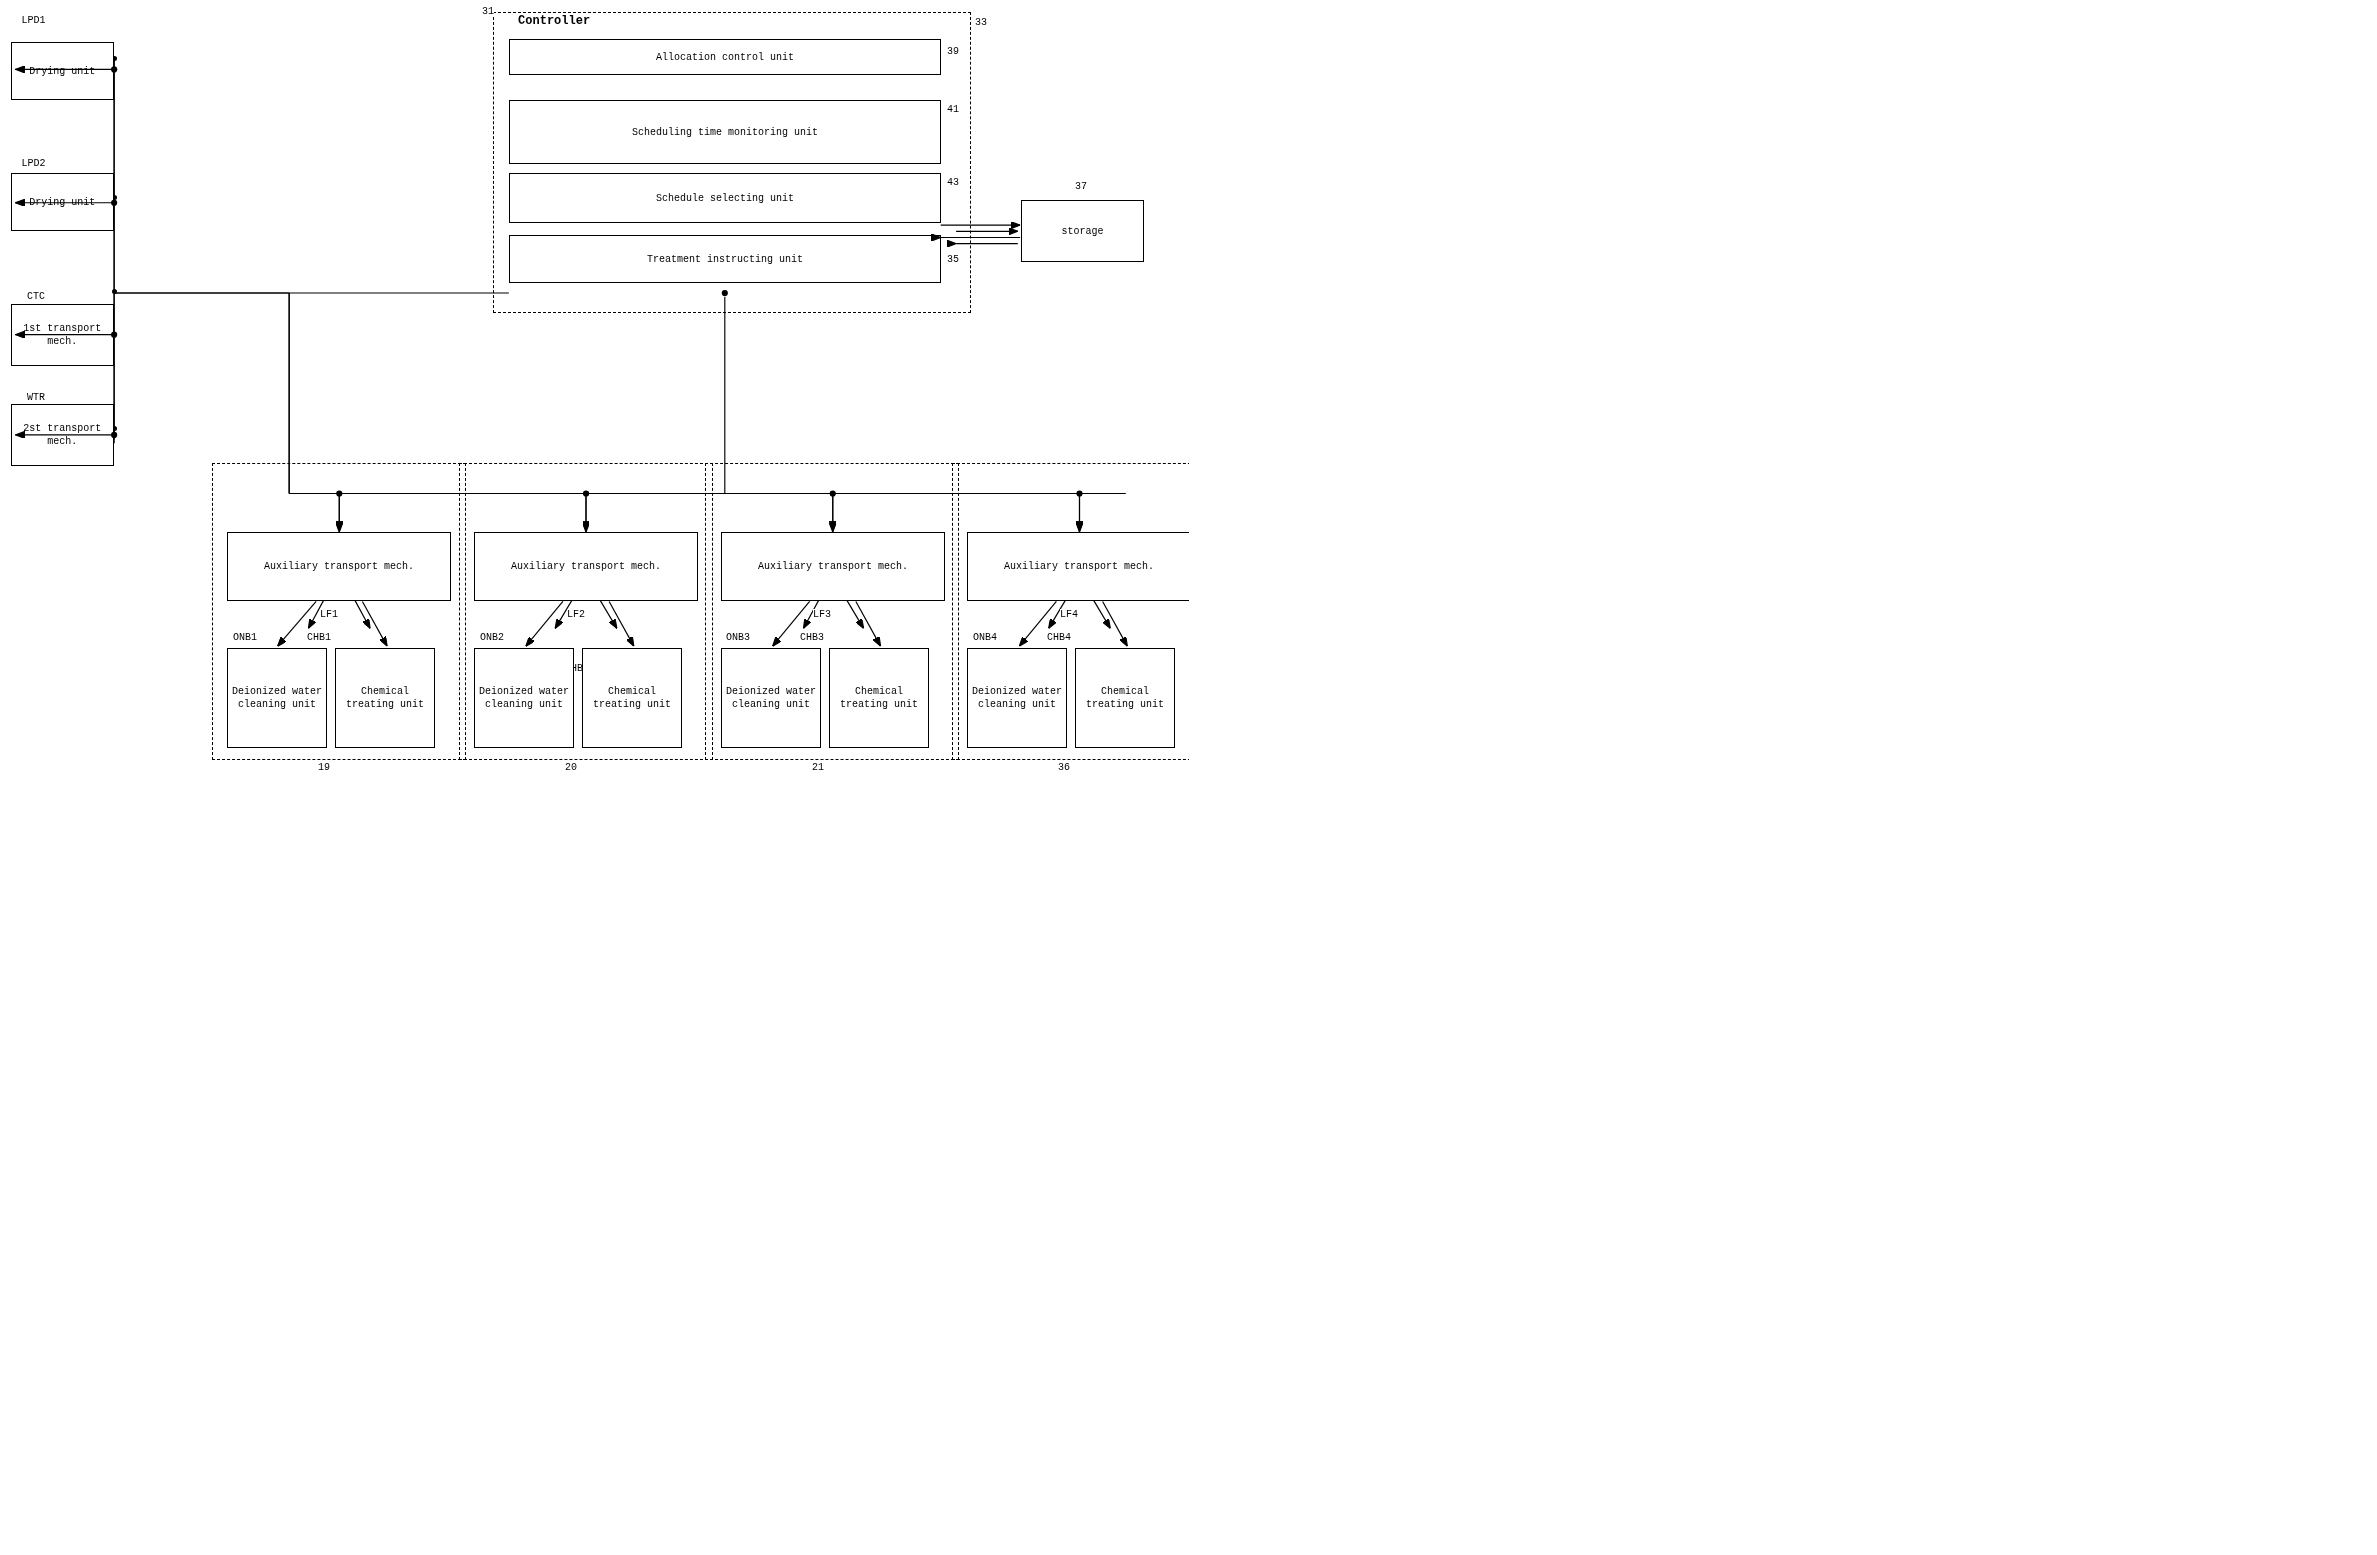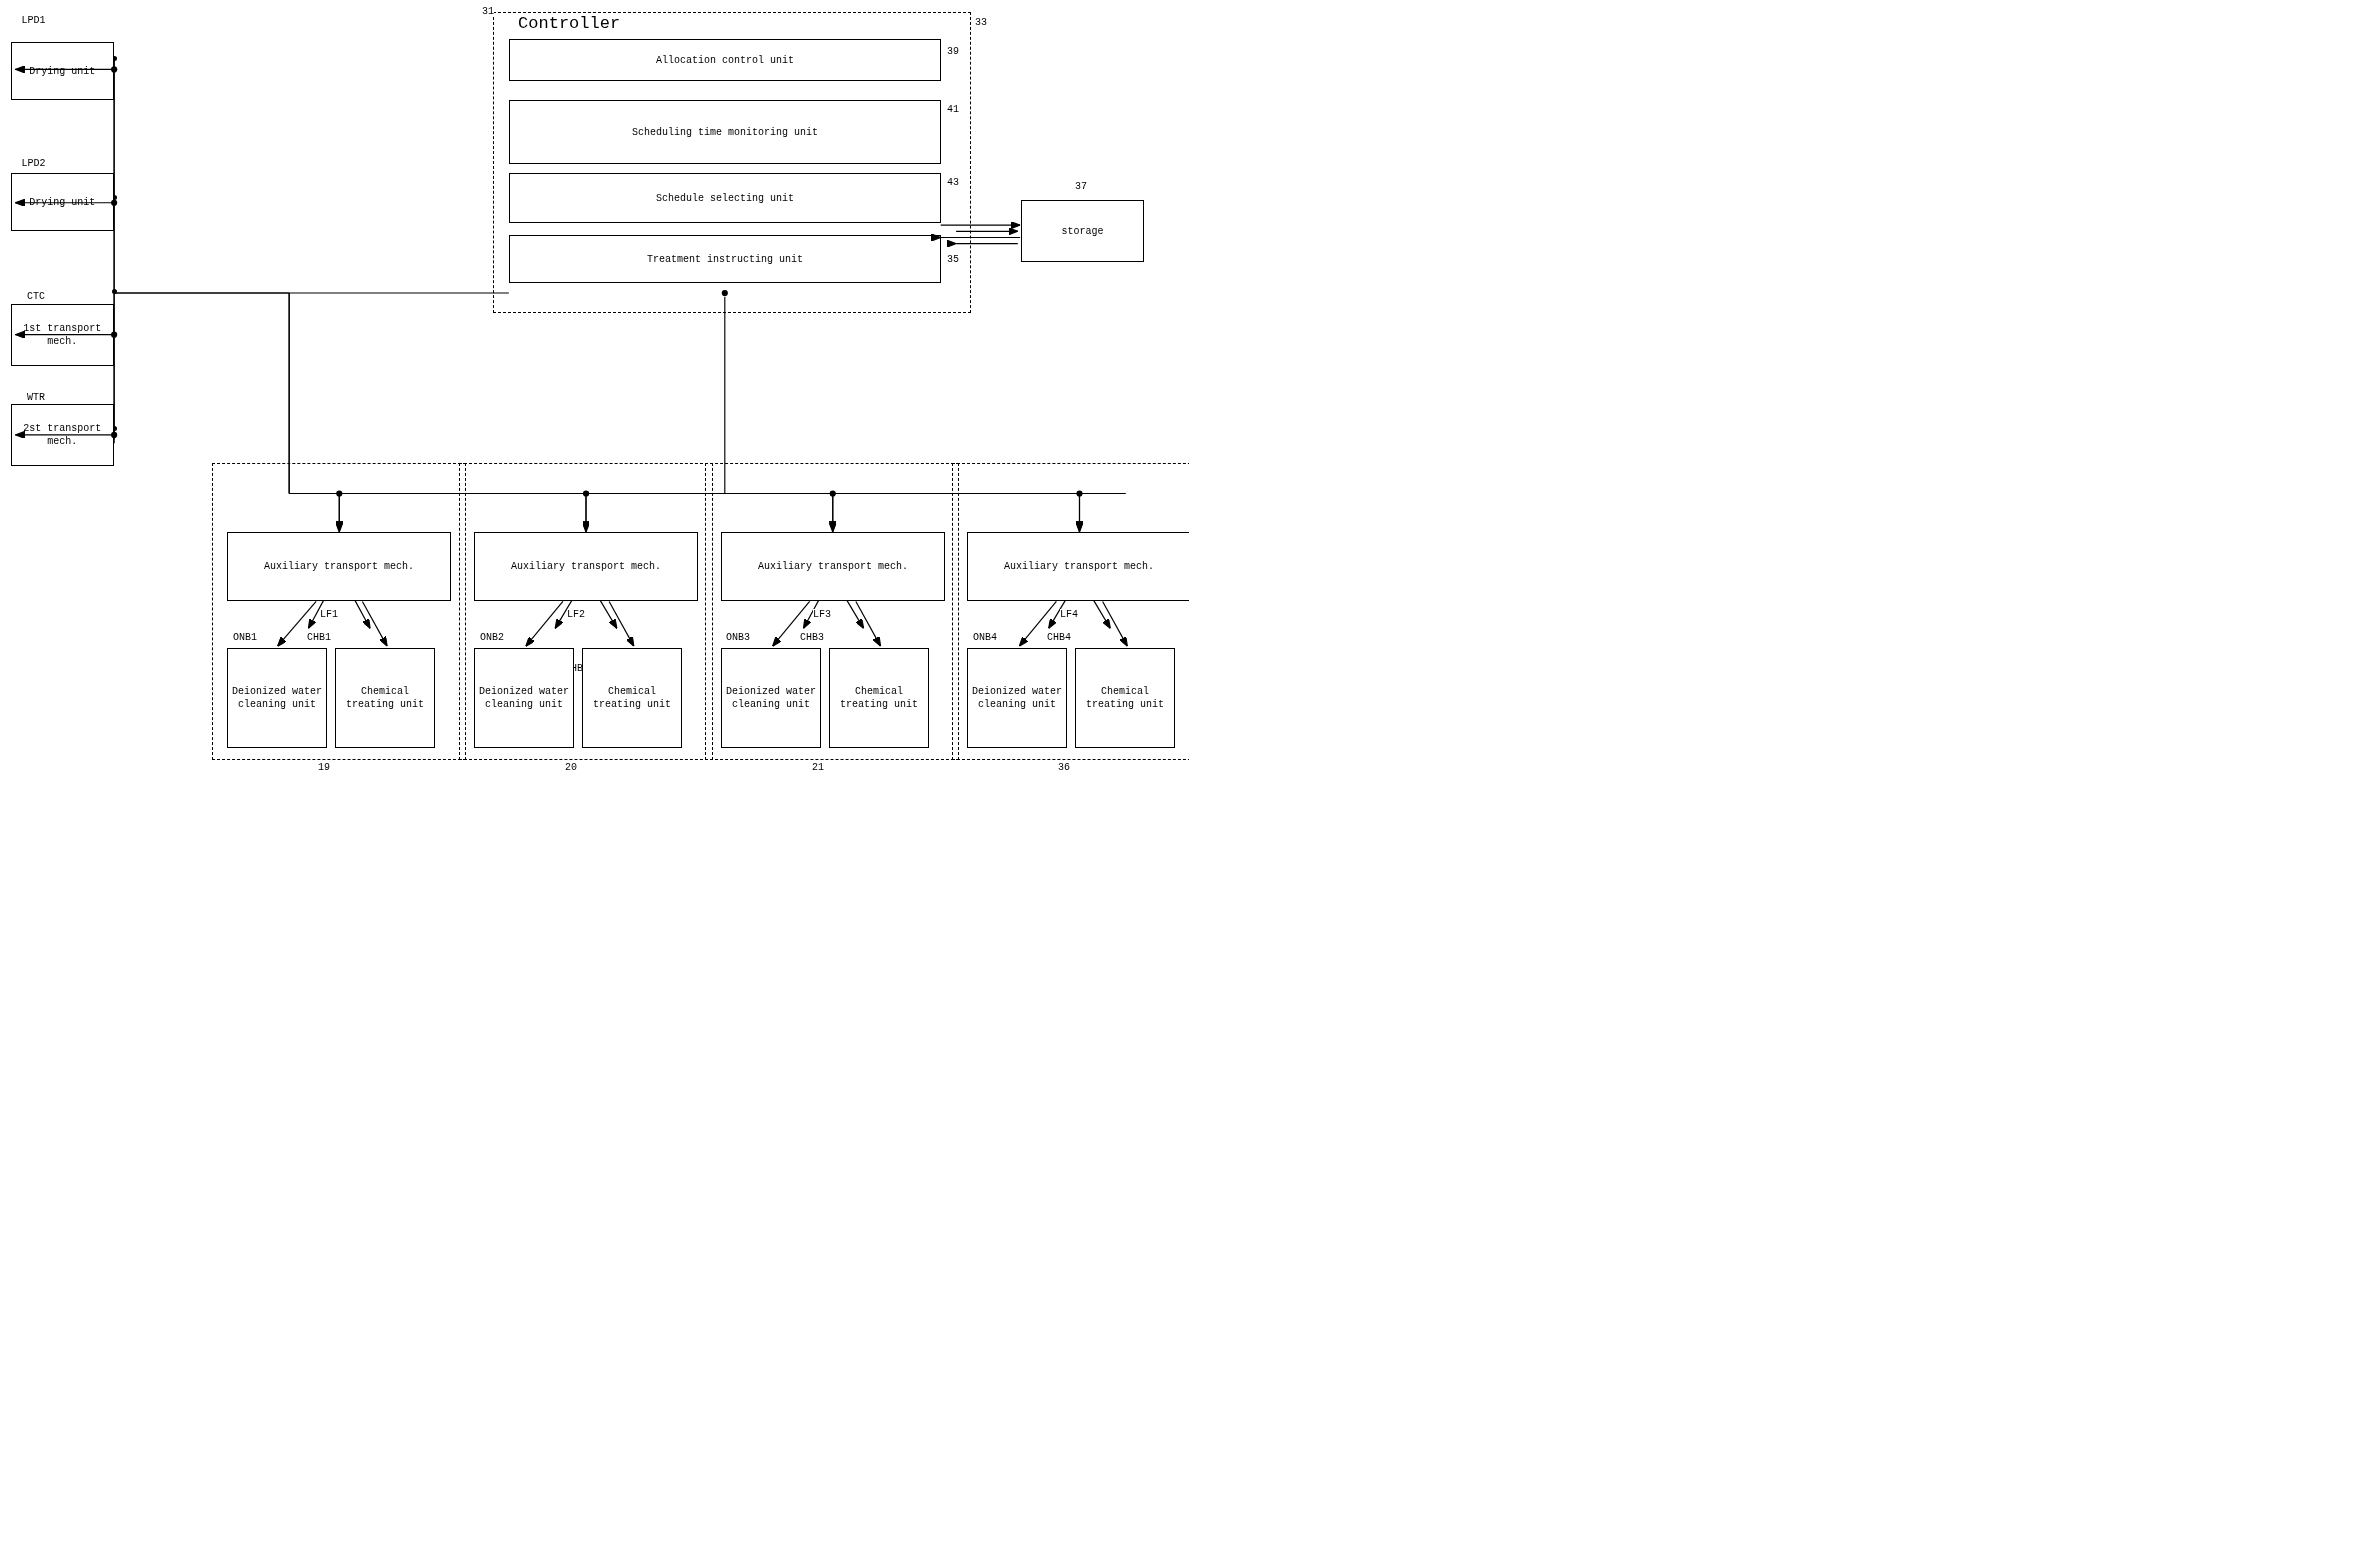--- a/index.html
+++ b/index.html
@@ -145,27 +145,27 @@
 mech.</div>
 
   <div class="label" style="left:27px; top:392px;">WTR</div>
 
   <div class="box" style="left:10.8px; top:404px; width:103px; height:62px;">2st
 transport
 mech.</div>
 
   <div class="box-dashed" style="left:493px; top:11.6px; width:478px; height:301px;"></div>
 
-  <div class="label" style="left:515px; top:14px; font-size:17px; font-weight:normal; background:#fff; padding:0 3.1px;">Controller</div>
+  <div class="label" style="left:515px; top:14px; font-size:12px; font-weight:bold; background:#fff; padding:0 3.1px;">Controller</div>
 
   <div class="label" style="left:482px; top:6.2px;">31</div>
 
   <div class="label" style="left:975px; top:17px;">33</div>
 
-  <div class="box" style="left:509px; top:39px; width:432px; height:42px;">Allocation control unit</div>
+  <div class="box" style="left:509px; top:39px; width:432px; height:36px;">Allocation control unit</div>
 
   <div class="label" style="left:947px; top:46px;">39</div>
 
   <div class="label" style="left:947px; top:104px;">41</div>
 
   <div class="box" style="left:509px; top:100px; width:432px; height:64px;">Scheduling time
 monitoring unit</div>
 
   <div class="label" style="left:947px; top:177px;">43</div>
 

